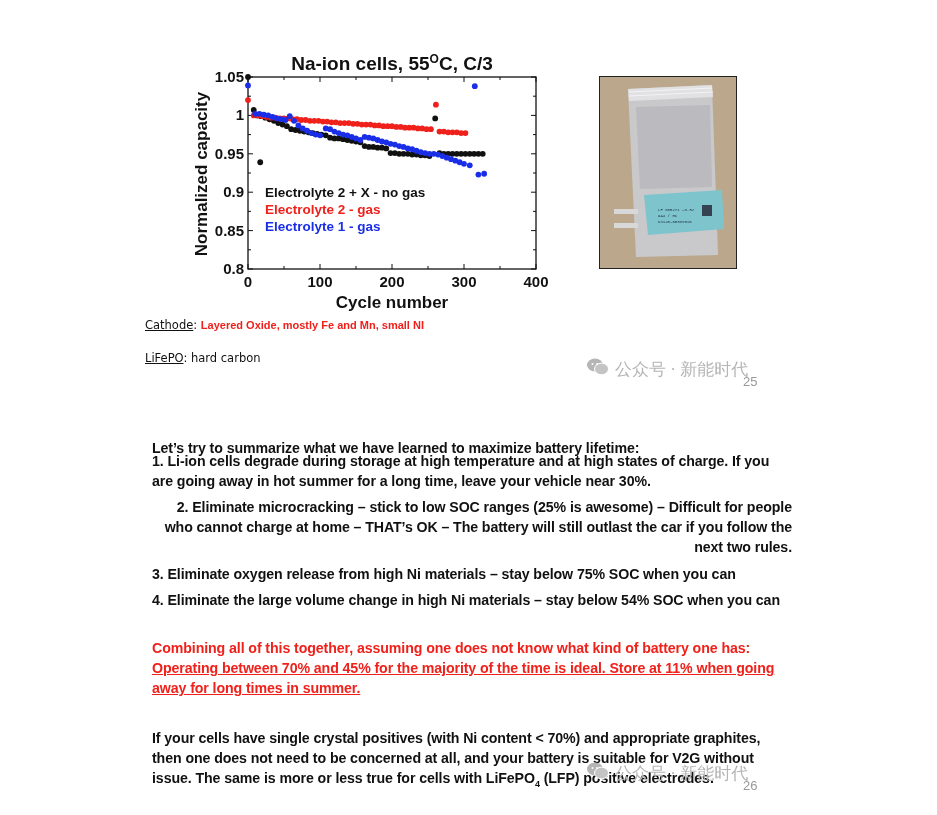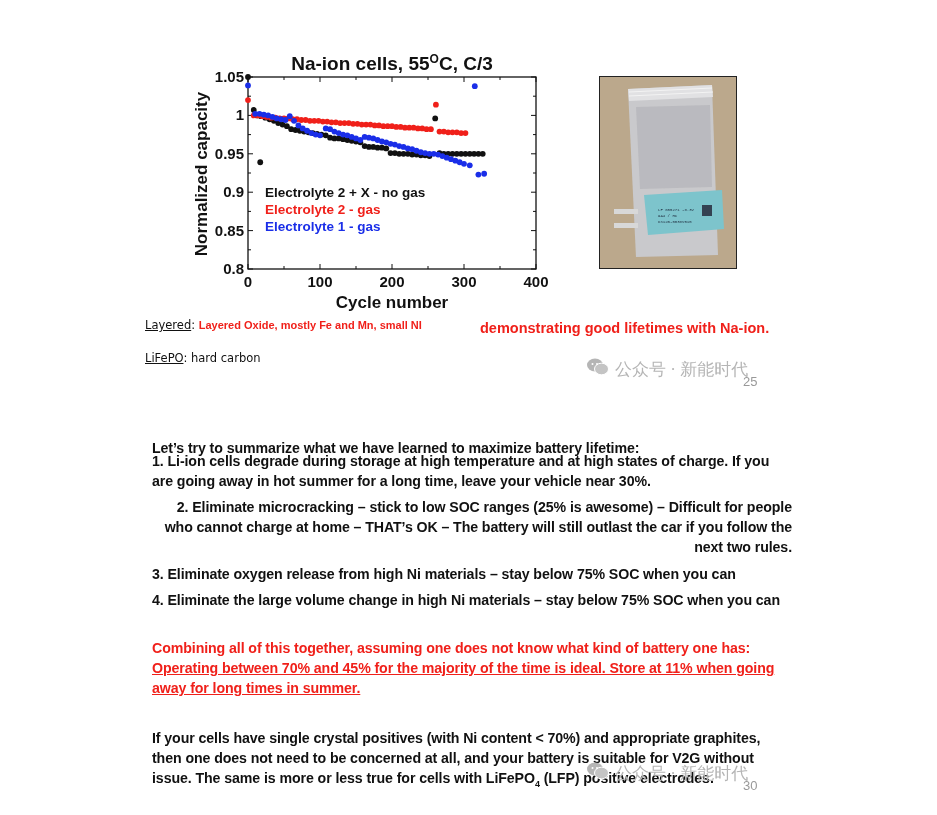--- a/index.html
+++ b/index.html
@@ -273,55 +273,54 @@
     <text x="58" y="134" font-size="4" fill="#234" font-family="Liberation Mono, monospace">LF 855271 -8.3V</text>
     <text x="58" y="140" font-size="4" fill="#234" font-family="Liberation Mono, monospace">9A4 / HC</text>
     <text x="58" y="146" font-size="4" fill="#234" font-family="Liberation Mono, monospace">KS12B-0038V515</text>
     <rect x="102" y="128" width="10" height="11" fill="#223" opacity="0.8"></rect>
     <rect x="14" y="132" width="24" height="5" fill="#d8d8d8"></rect>
     <rect x="14" y="146" width="24" height="5" fill="#d8d8d8"></rect>
   </svg>
 </div>
 
 <div class="abs caption" style="left:145px; top:318px;">
-  <u>Layered</u>: <span class="red" style="font-family:'Liberation Sans',sans-serif; font-weight:bold; font-size:11px;">Layered Oxide, mostly Fe and Mn, small NI</span>
+  <u>Cathode</u>: <span class="red" style="font-family:'Liberation Sans',sans-serif; font-weight:bold; font-size:11px;">Layered Oxide, mostly Fe and Mn, small NI</span>
 </div>
 <div class="abs caption" style="left:145px; top:351px;">
   <u>LiFePO</u>: <span>hard carbon</span>
 </div>
 
 <div class="abs note">
-  <div>demonstrating good lifetimes with Na-ion.</div>
 </div>
 
 <div class="abs wm" style="left:587px; top:358px;">
   <span>
     <svg width="22" height="18" viewBox="0 0 22 18">
         <ellipse cx="8" cy="7" rx="8" ry="6.5" fill="#b5b5b5"></ellipse>
         <ellipse cx="14.5" cy="11" rx="7" ry="5.8" fill="#c4c4c4" stroke="#fff" stroke-width="1"></ellipse>
         <circle cx="5.5" cy="6" r="1" fill="#fff"></circle>
         <circle cx="10" cy="6" r="1" fill="#fff"></circle>
       </svg>
   </span>
   <span>公众号 · 新能时代</span>
 </div>
 <div class="abs pg" style="left:743px; top:374px;">25</div>
 
 <div class="abs body-text" style="top:438px;">Let’s try to summarize what we have learned to maximize battery lifetime:</div>
 <div class="abs body-text" style="top:451px;">1.  Li-ion cells degrade during storage at high temperature and at high states of charge.  If you are going away in hot summer for a long time, leave your vehicle near 30%.</div>
 <div class="abs body-text" style="top:497px;text-align:right;">2.  Eliminate microcracking – stick to low SOC ranges (25% is awesome) – Difficult for people who cannot charge at home – THAT’s OK – The battery will still outlast the car if you follow the next two rules.</div>
 <div class="abs body-text" style="top:564px;">3.  Eliminate oxygen release from high Ni materials – stay below 75% SOC when you can</div>
-<div class="abs body-text" style="top:590px;">4.  Eliminate the large volume change in high Ni materials – stay below 75% SOC when you can</div>
+<div class="abs body-text" style="top:590px;">4.  Eliminate the large volume change in high Ni materials – stay below 54% SOC when you can</div>
 <div class="abs body-text body-red" style="top:638px; width:630px;"><span>Combining all of this together, assuming one does not know what kind of battery one has: </span><span class="ul">Operating between 70% and 45% for the majority of the time is ideal. Store at 11% when going away for long times in summer.</span></div>
 <div class="abs body-text" style="top:728px; width:635px;"><span>If your cells have single crystal positives (with Ni content &lt; 70%) and appropriate graphites, then one does not need to be concerned at all, and your battery is suitable for V2G without issue.  The same is more or less true for cells with LiFePO</span><sub>4</sub><span> (LFP) positive electrodes.</span></div>
 
 <div class="abs wm" style="left:587px; top:762px;">
   <span>
     <svg width="22" height="18" viewBox="0 0 22 18">
         <ellipse cx="8" cy="7" rx="8" ry="6.5" fill="#b5b5b5"></ellipse>
         <ellipse cx="14.5" cy="11" rx="7" ry="5.8" fill="#c4c4c4" stroke="#fff" stroke-width="1"></ellipse>
         <circle cx="5.5" cy="6" r="1" fill="#fff"></circle>
         <circle cx="10" cy="6" r="1" fill="#fff"></circle>
       </svg>
   </span>
   <span>公众号 · 新能时代</span>
 </div>
-<div class="abs pg" style="left:743px; top:778px;">30</div>
+<div class="abs pg" style="left:743px; top:778px;">26</div>
 
 </body></html>

